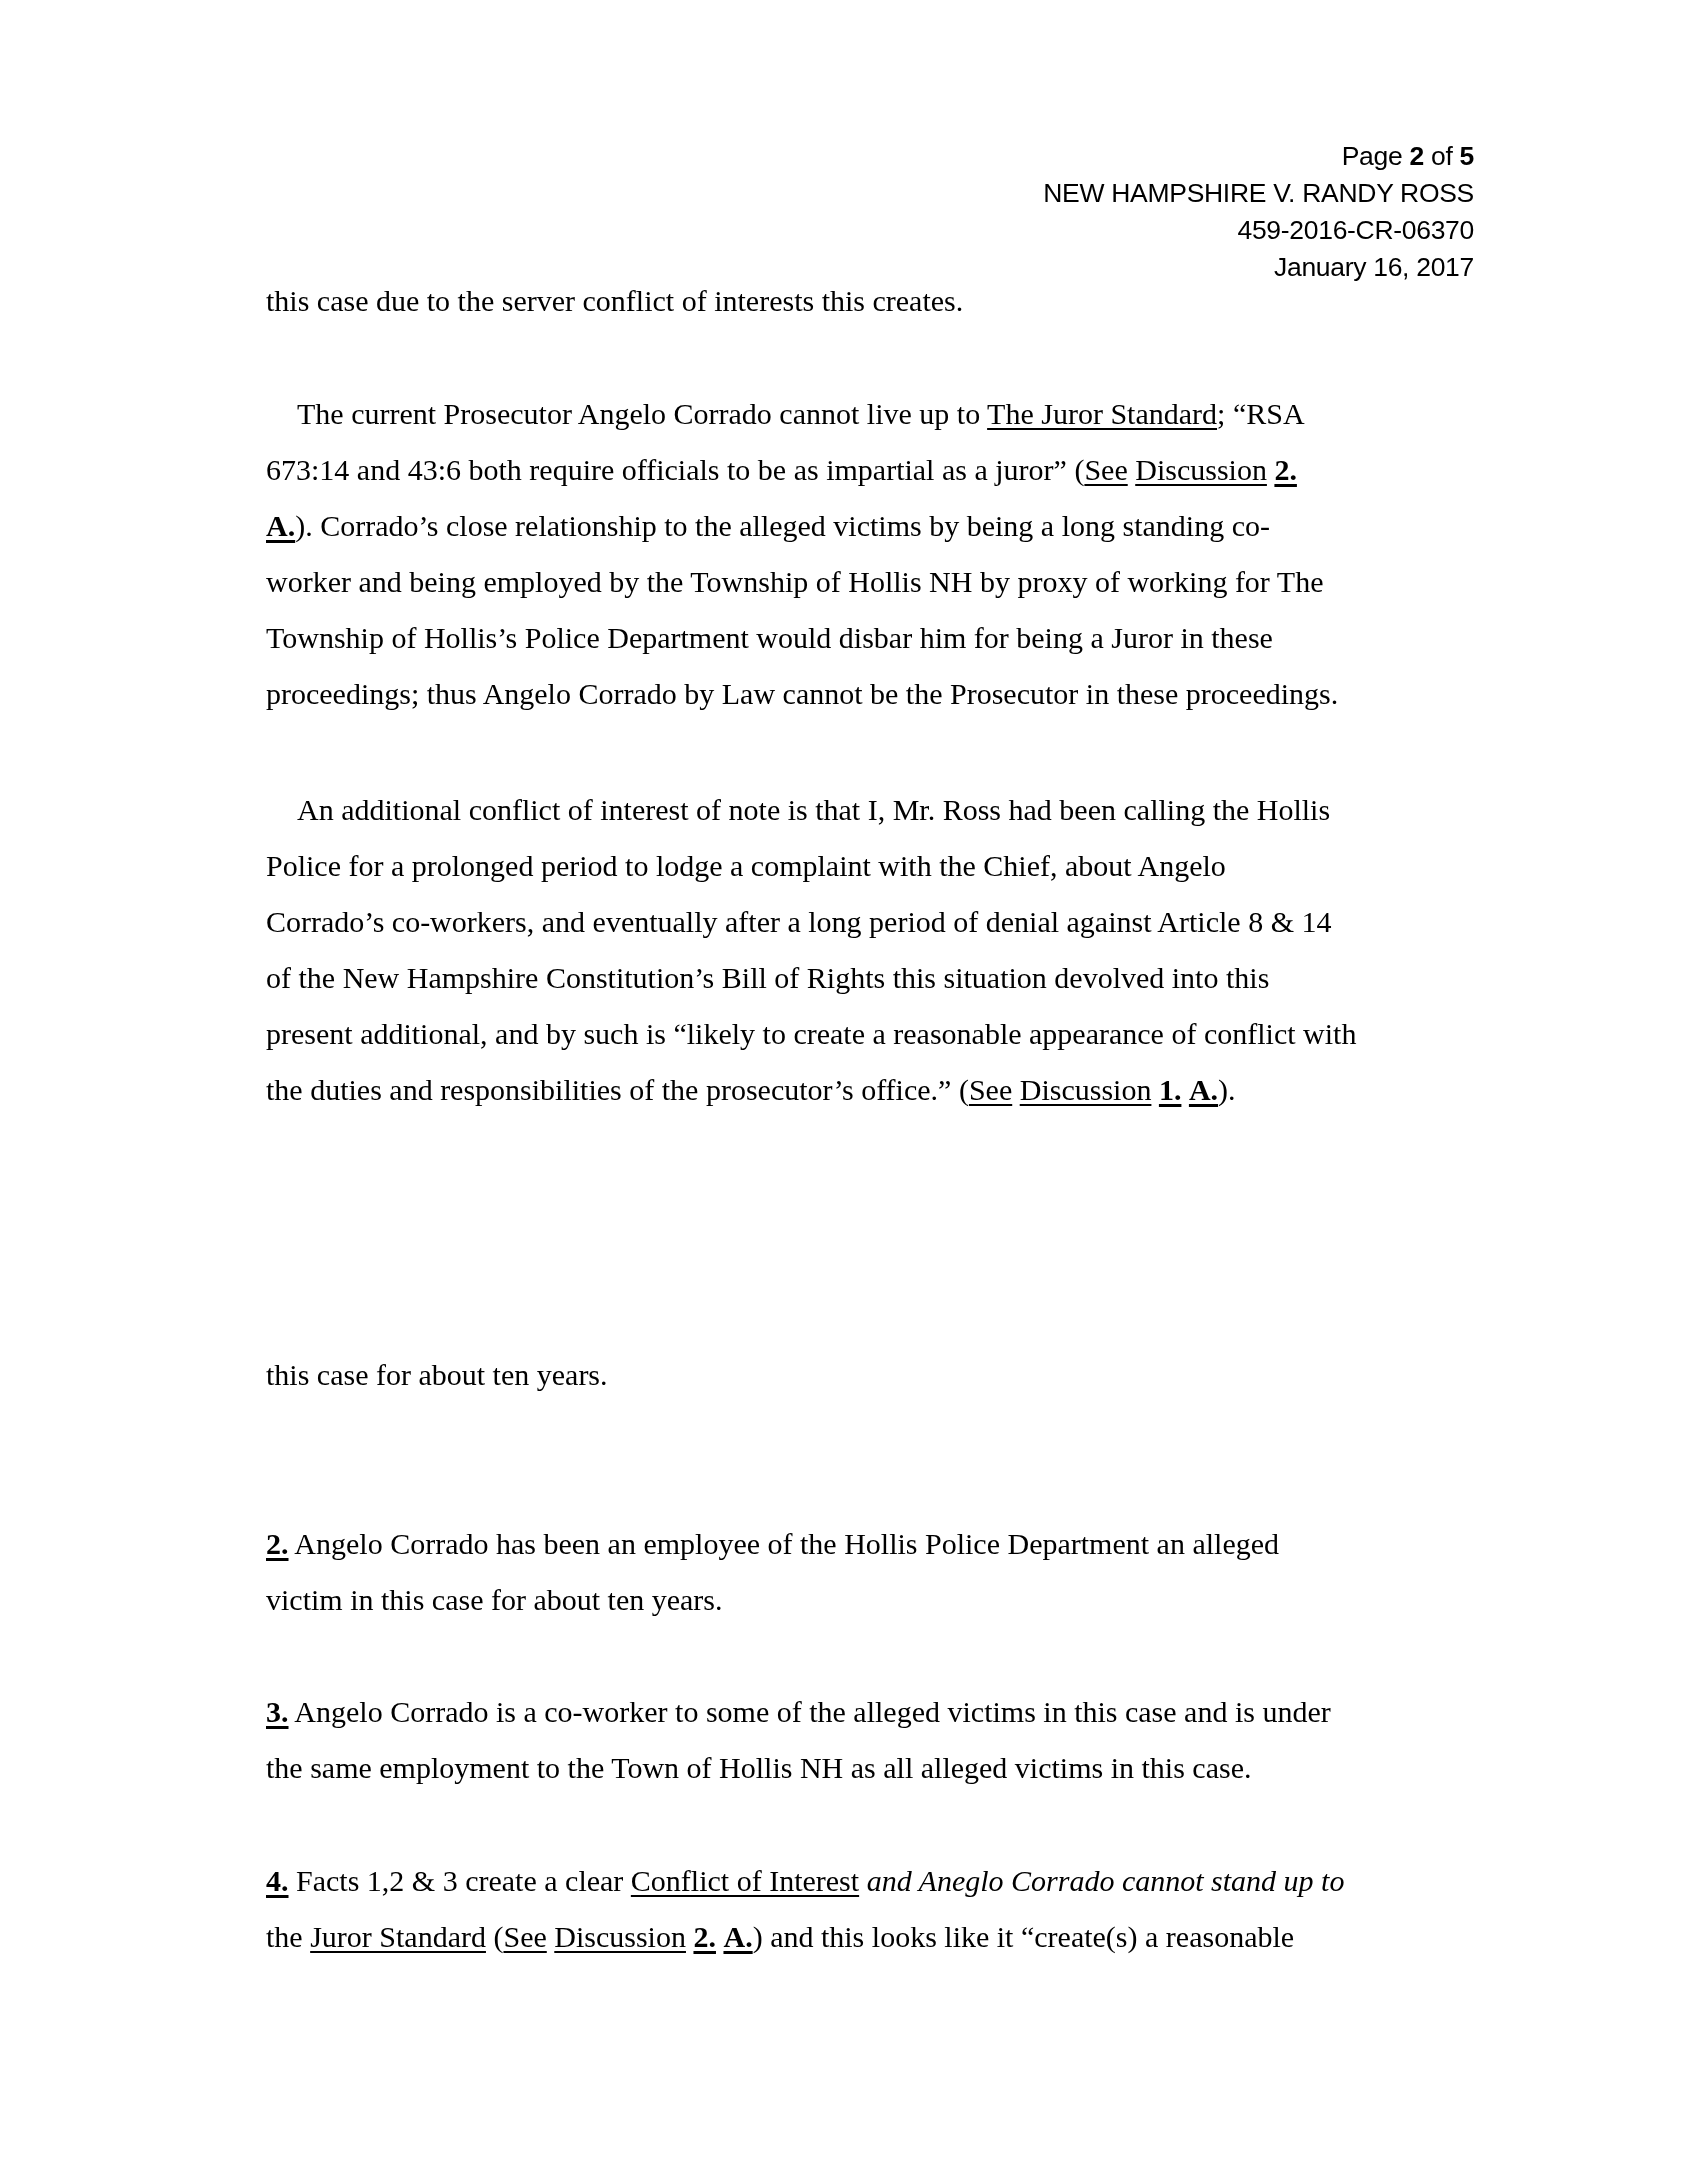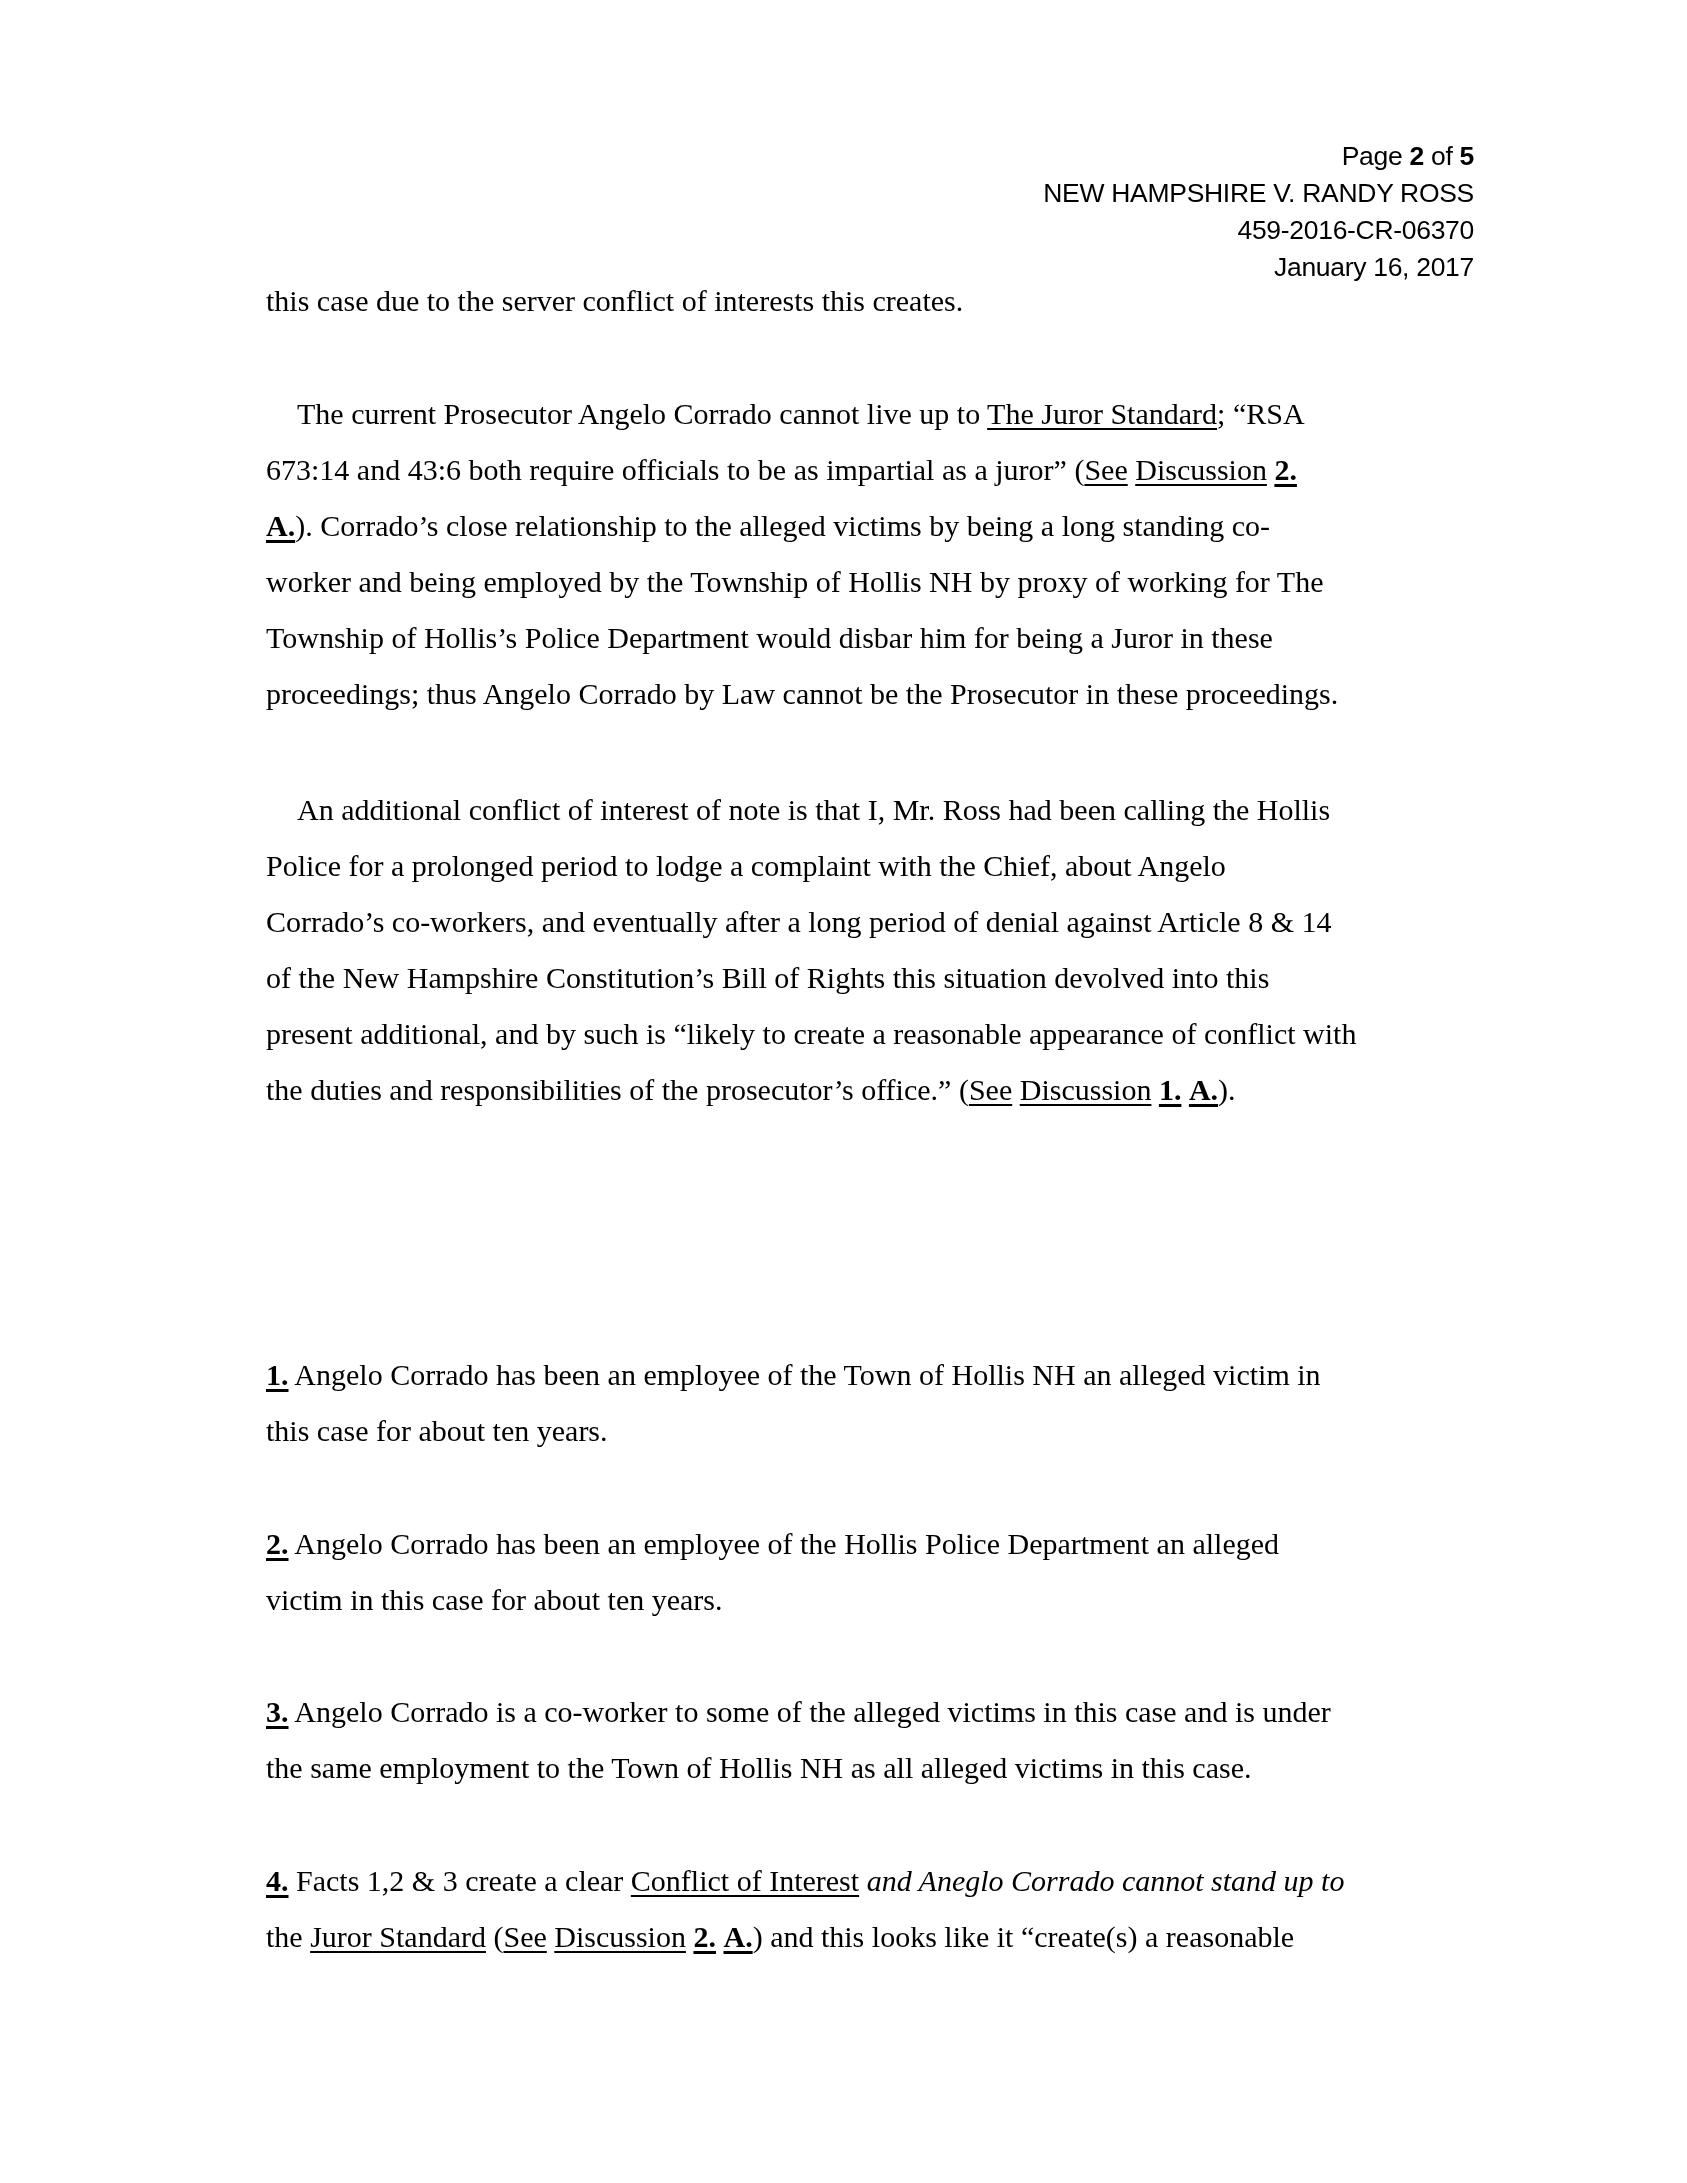--- a/index.html
+++ b/index.html
@@ -57,21 +57,20 @@
     <span class="ln indent">An additional conflict of interest of note is that I, Mr. Ross had been calling the Hollis</span>
     <span class="ln">Police for a prolonged period to lodge a complaint with the Chief, about Angelo</span>
     <span class="ln">Corrado’s co-workers, and eventually after a long period of denial against Article 8 &amp; 14</span>
     <span class="ln">of the New Hampshire Constitution’s Bill of Rights this situation devolved into this</span>
     <span class="ln">present additional, and by such is “likely to create a reasonable appearance of conflict with</span>
     <span class="ln"><span style="white-space: pre;">the duties and responsibilities of the prosecutor’s office.” (</span><u style="white-space: pre;">See</u><span style="white-space: pre;"> </span><u style="white-space: pre;">Discussion</u><span style="white-space: pre;"> </span><span class="bu" style="white-space: pre;">1.</span><span style="white-space: pre;"> </span><span class="bu" style="white-space: pre;">A.</span><span style="white-space: pre;">).</span></span>
   </div>
 
 
   <div class="body-text" style="top:1347px;">
-    <span class="ln"><span class="bu" style="white-space: pre;">1.</span><span style="white-space: pre;"> Angelo Corrado has been an employee of the Town of Hollis NH an alleged victim in</span></span>
     <span class="ln">this case for about ten years.</span>
   </div>
 
   <div class="body-text" style="top:1516px;">
     <span class="ln"><span class="bu" style="white-space: pre;">2.</span><span style="white-space: pre;"> Angelo Corrado has been an employee of the Hollis Police Department an alleged</span></span>
     <span class="ln">victim in this case for about ten years.</span>
   </div>
 
   <div class="body-text" style="top:1684px;">
     <span class="ln"><span class="bu" style="white-space: pre;">3.</span><span style="white-space: pre;"> Angelo Corrado is a co-worker to some of the alleged victims in this case and is under</span></span>

